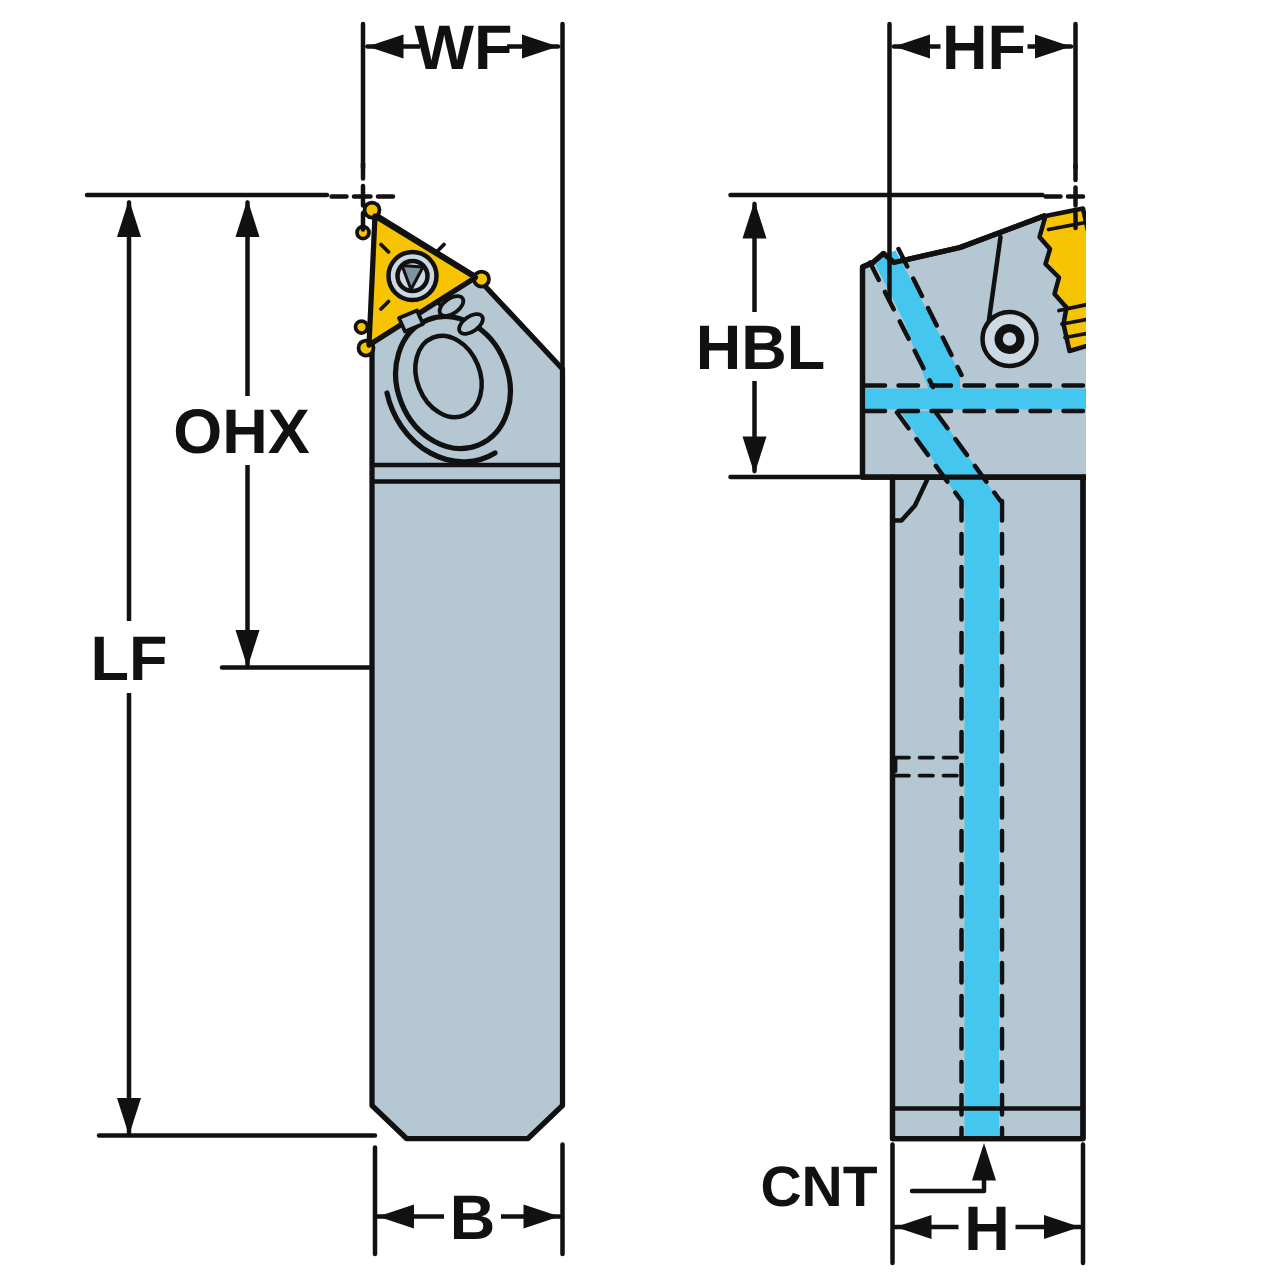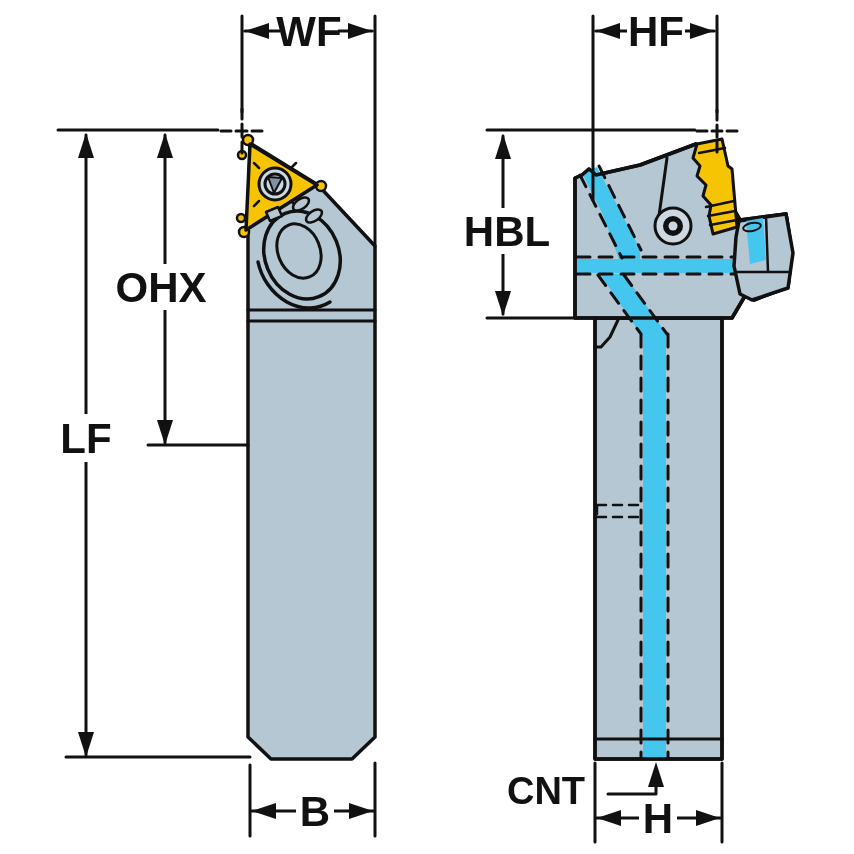--- a/index.html
+++ b/index.html
@@ -1,16 +1,16 @@
 <!DOCTYPE html>
 <html><head>
 <meta charset="utf-8">
 <style>
   html,body{margin:0;padding:0;background:#ffffff;}
-  .stage{width:854px;height:854px;background:#ffffff;position:relative;overflow:hidden;}
+  .stage{width:724px;height:854px;background:#ffffff;position:relative;overflow:hidden;}
   svg{display:block;}
   
   .ol{stroke:#111111;stroke-linejoin:round;stroke-linecap:round;}
   .w35{stroke-width:3.5;}
   .w3{stroke-width:3;}
   .w25{stroke-width:2.5;}
   .w2{stroke-width:2;}
   .dash{stroke-dasharray:13 9;}
   .dashs{stroke-dasharray:9 7;}
   .arr{fill:#111111;stroke:none;}

